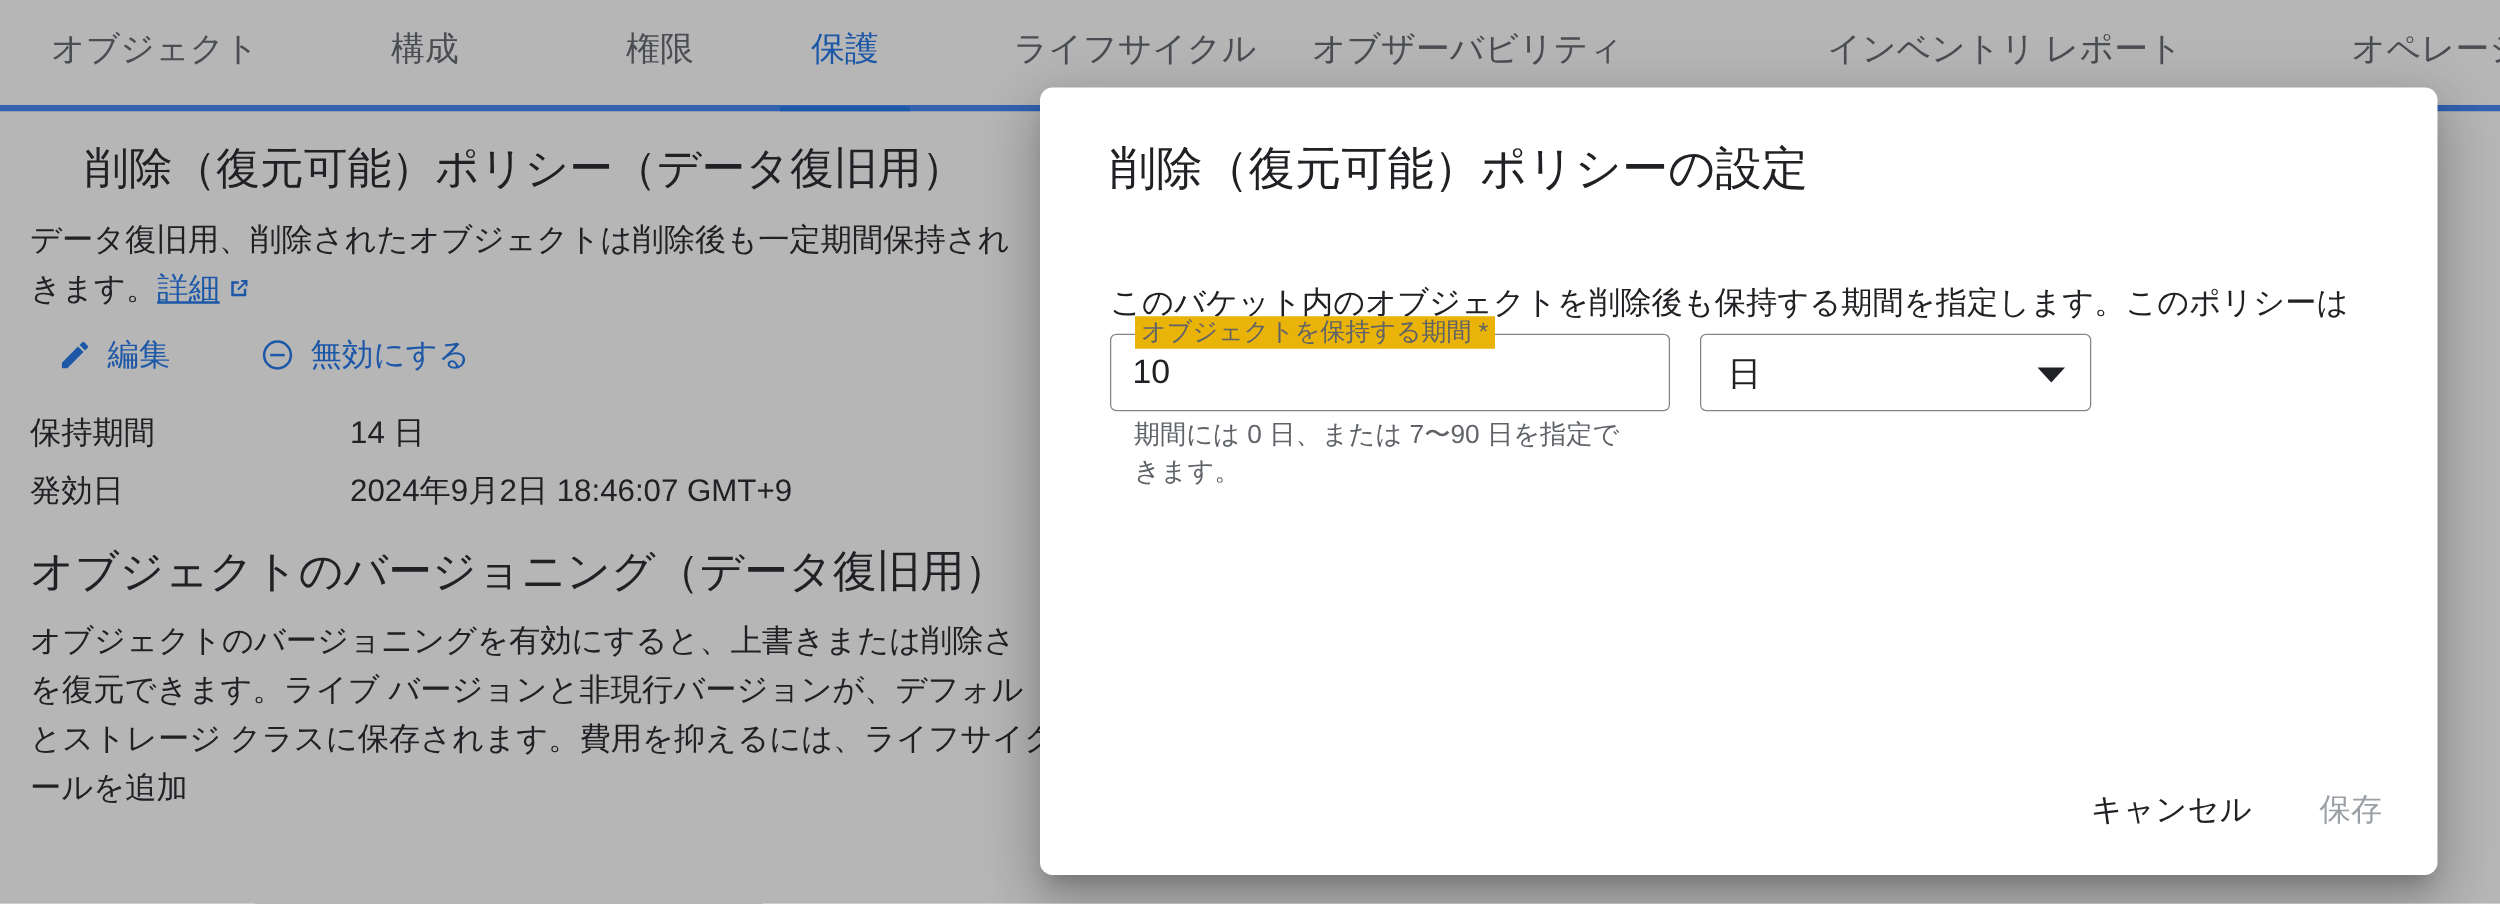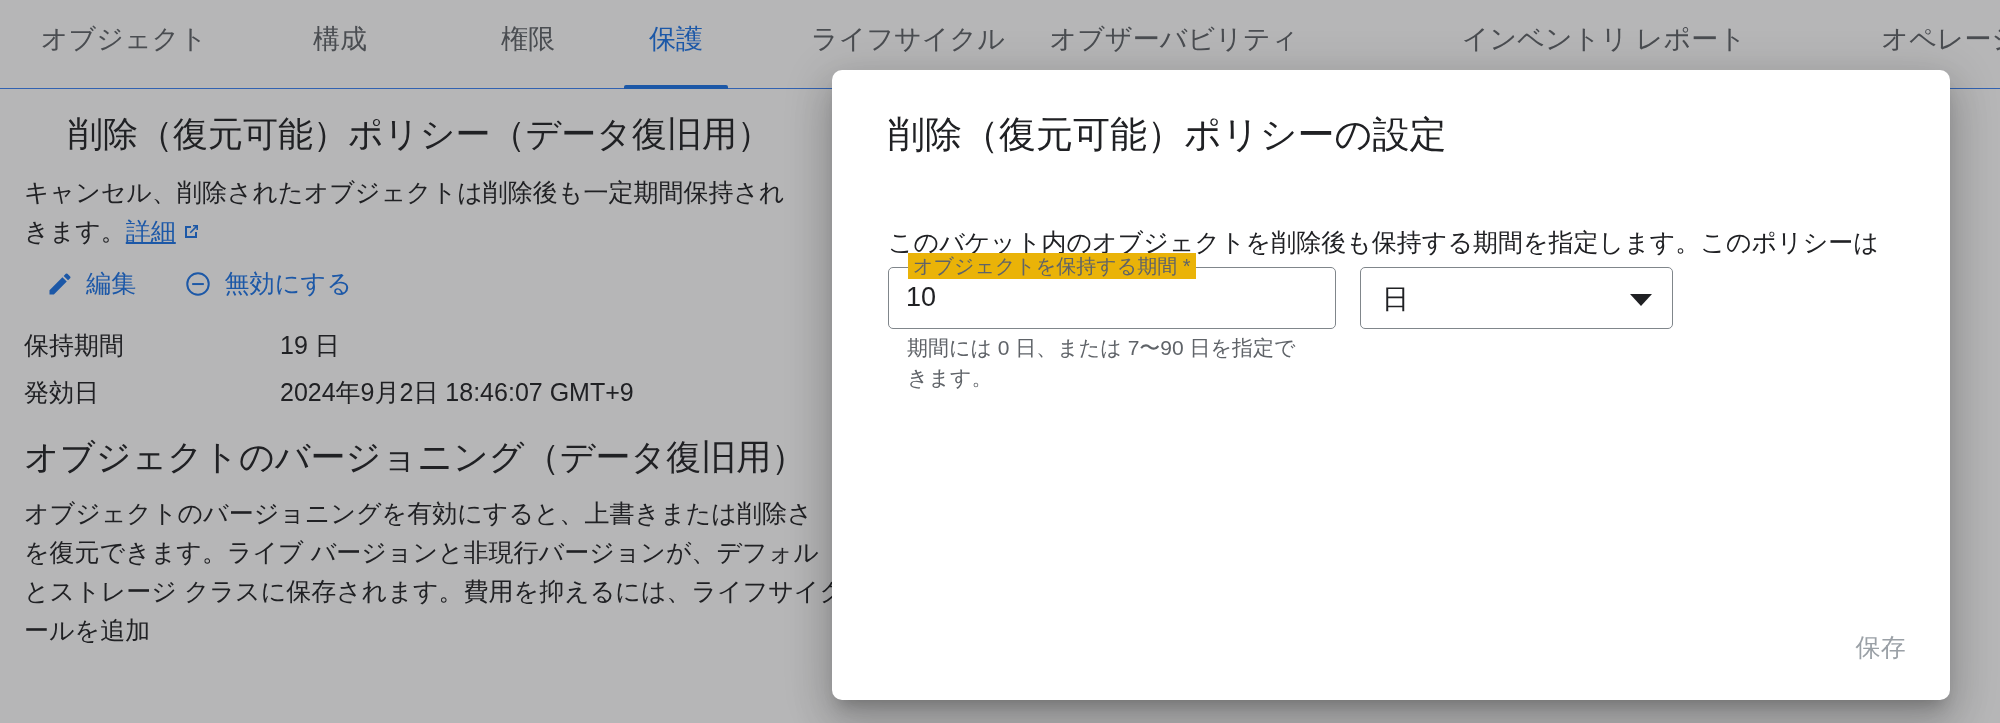--- a/index.html
+++ b/index.html
@@ -23,21 +23,21 @@
     background: #ffffff;
   }
 
   
   .tabbar {
     position: absolute;
     left: 0; top: 0;
     width: 2000px;
     height: 89px;
     background: #ffffff;
-    border-bottom: 1px solid #3b82f6;
+    border-bottom: 5px solid #3b82f6;
     box-sizing: border-box;
   }
   .tabs {
     position: absolute;
     left: 0; top: 0;
     height: 89px;
     display: flex;
     align-items: flex-start;
     padding-top: 22px;
     box-sizing: border-box;
@@ -105,21 +105,21 @@
     vertical-align: -2px;
     position: relative;
   }
   .ext-icon svg { display:block; }
 
   
   .actions {
     position: absolute;
     display: flex;
     align-items: center;
-    gap: 48px;
+    gap: 72px;
   }
   .action-btn {
     display: flex;
     align-items: center;
     gap: 12px;
     color: #1a73e8;
     font-size: 25px;
     font-weight: 500;
     cursor: pointer;
     user-select: none;
@@ -329,21 +329,21 @@
           <span class="tab-label">オペレーション</span>
         </div>
       </div>
   </div>
 
   <div class="content">
 
     <div class="section-title" style="left:24px; top:22px;margin-left:44px;">削除（復元可能）ポリシー（データ復旧用）</div>
 
     <div class="section-body" style="left:24px; top:84px; width:860px;">
-      <span>キャンセル、削除されたオブジェクトは削除後も一定期間保持され</span><br>
+      <span>データ復旧用、削除されたオブジェクトは削除後も一定期間保持され</span><br>
       <span>きます。</span><span class="linkish">詳細</span><span class="ext-icon"><svg width="20" height="20" viewBox="0 0 20 20">
             <path d="M4 4h6v2H6v8h8v-4h2v6H4V4z" fill="#1a73e8"></path>
             <path d="M12 3h5v5h-1.6V5.7l-5.6 5.6-1.1-1.1 5.6-5.6H12V3z" fill="#1a73e8"></path>
           </svg></span>
     </div>
 
     <div class="actions" style="left:46px; top:178px;">
       <div class="action-btn">
         <span class="ic"><svg width="28" height="28" viewBox="0 0 24 24">
               <path d="M3 17.25V21h3.75L17.81 9.94l-3.75-3.75L3 17.25zM20.71 7.04a1 1 0 000-1.41l-2.34-2.34a1 1 0 00-1.41 0l-1.83 1.83 3.75 3.75 1.83-1.83z" fill="#1a73e8"></path>
@@ -353,21 +353,21 @@
       <div class="action-btn">
         <span class="ic"><svg width="28" height="28" viewBox="0 0 24 24">
               <circle cx="12" cy="12" r="9.2" fill="none" stroke="#1a73e8" stroke-width="1.7"></circle>
               <rect x="7" y="11.2" width="10" height="1.7" fill="#1a73e8"></rect>
             </svg></span>
         <span>無効にする</span>
       </div>
     </div>
 
     <div class="prop-row" style="left:24px; top:240px;">保持期間</div>
-    <div class="prop-val" style="left:280px; top:240px;">19 日</div>
+    <div class="prop-val" style="left:280px; top:240px;">14 日</div>
 
     <div class="prop-row" style="left:24px; top:287px;">発効日</div>
     <div class="prop-val" style="left:280px; top:287px;">2024年9月2日 18:46:07 GMT+9</div>
 
     <div class="section-title" style="left:24px; top:345px;">オブジェクトのバージョニング（データ復旧用）</div>
 
     <div class="section-body" style="left:24px; top:405px; width:900px;">
       <span>オブジェクトのバージョニングを有効にすると、上書きまたは削除さ</span><br>
       <span>を復元できます。ライブ バージョンと非現行バージョンが、デフォル</span><br>
       <span>とストレージ クラスに保存されます。費用を抑えるには、ライフサイクル ルールを追加</span>
@@ -396,16 +396,17 @@
     <input class="field-input" type="text" value="10" style="">
     <div class="helper">期間には 0 日、または 7〜90 日を指定できます。</div>
   </div>
 
   <div class="select-box">
     <div class="select-value">日</div>
     <div class="select-arrow"></div>
   </div>
 
   <div class="dlg-buttons">
+    <button class="btn-text">キャンセル</button>
     <button class="btn-text disabled" disabled="">保存</button>
   </div>
 
 </div>
 
 </body></html>

